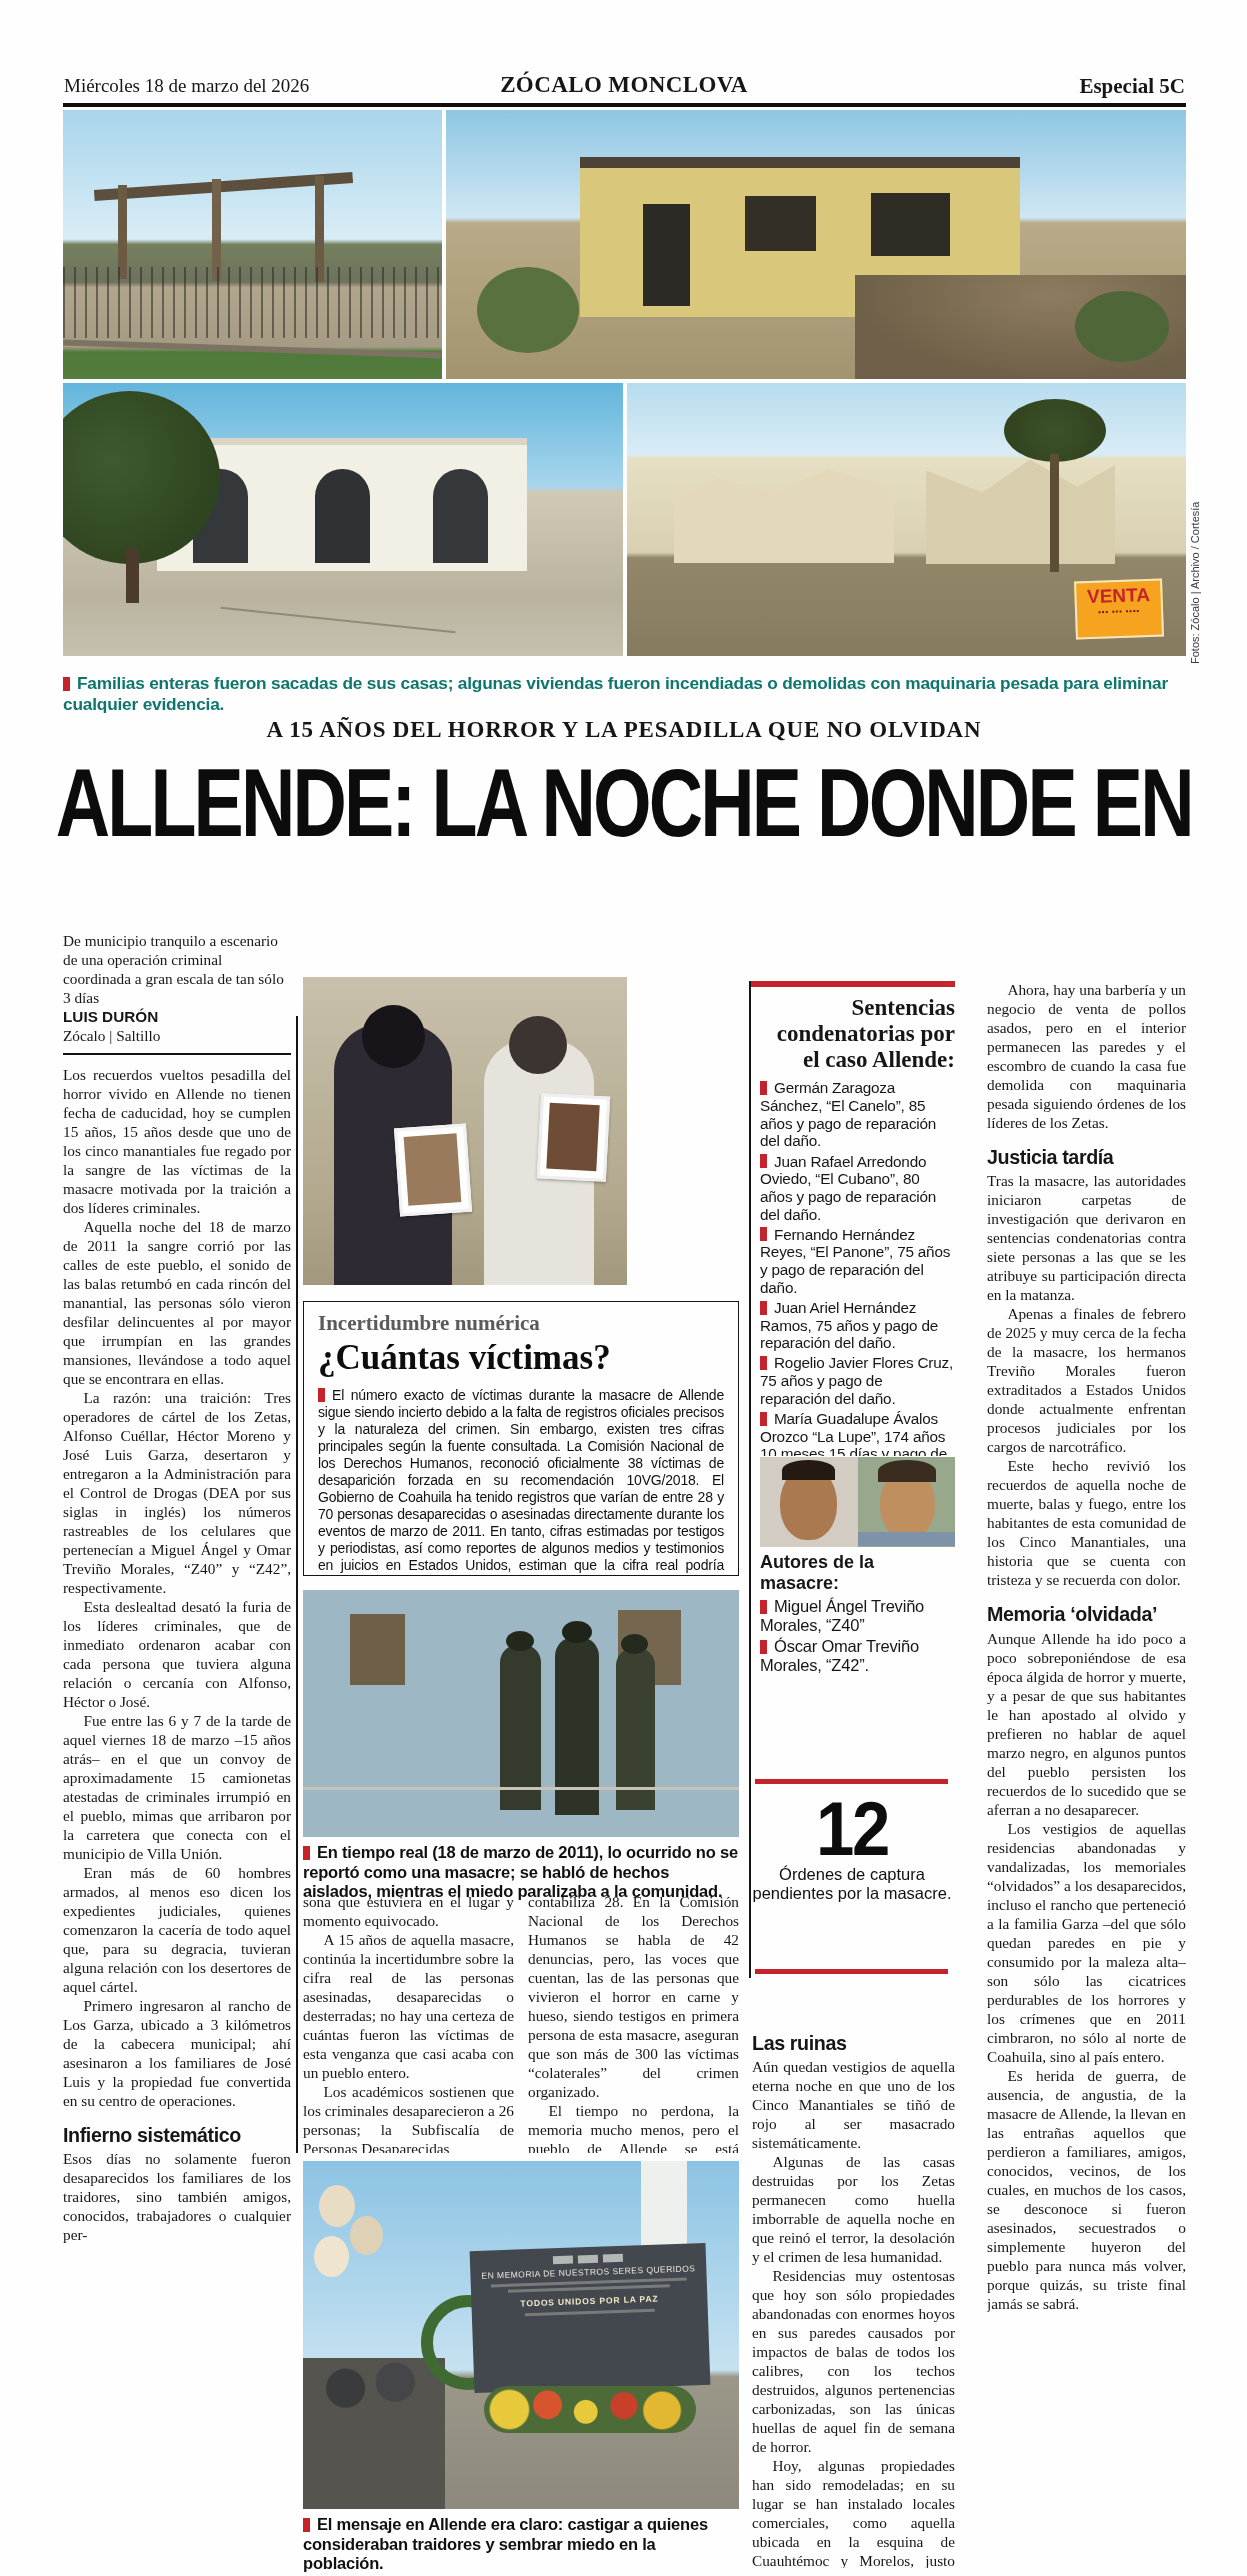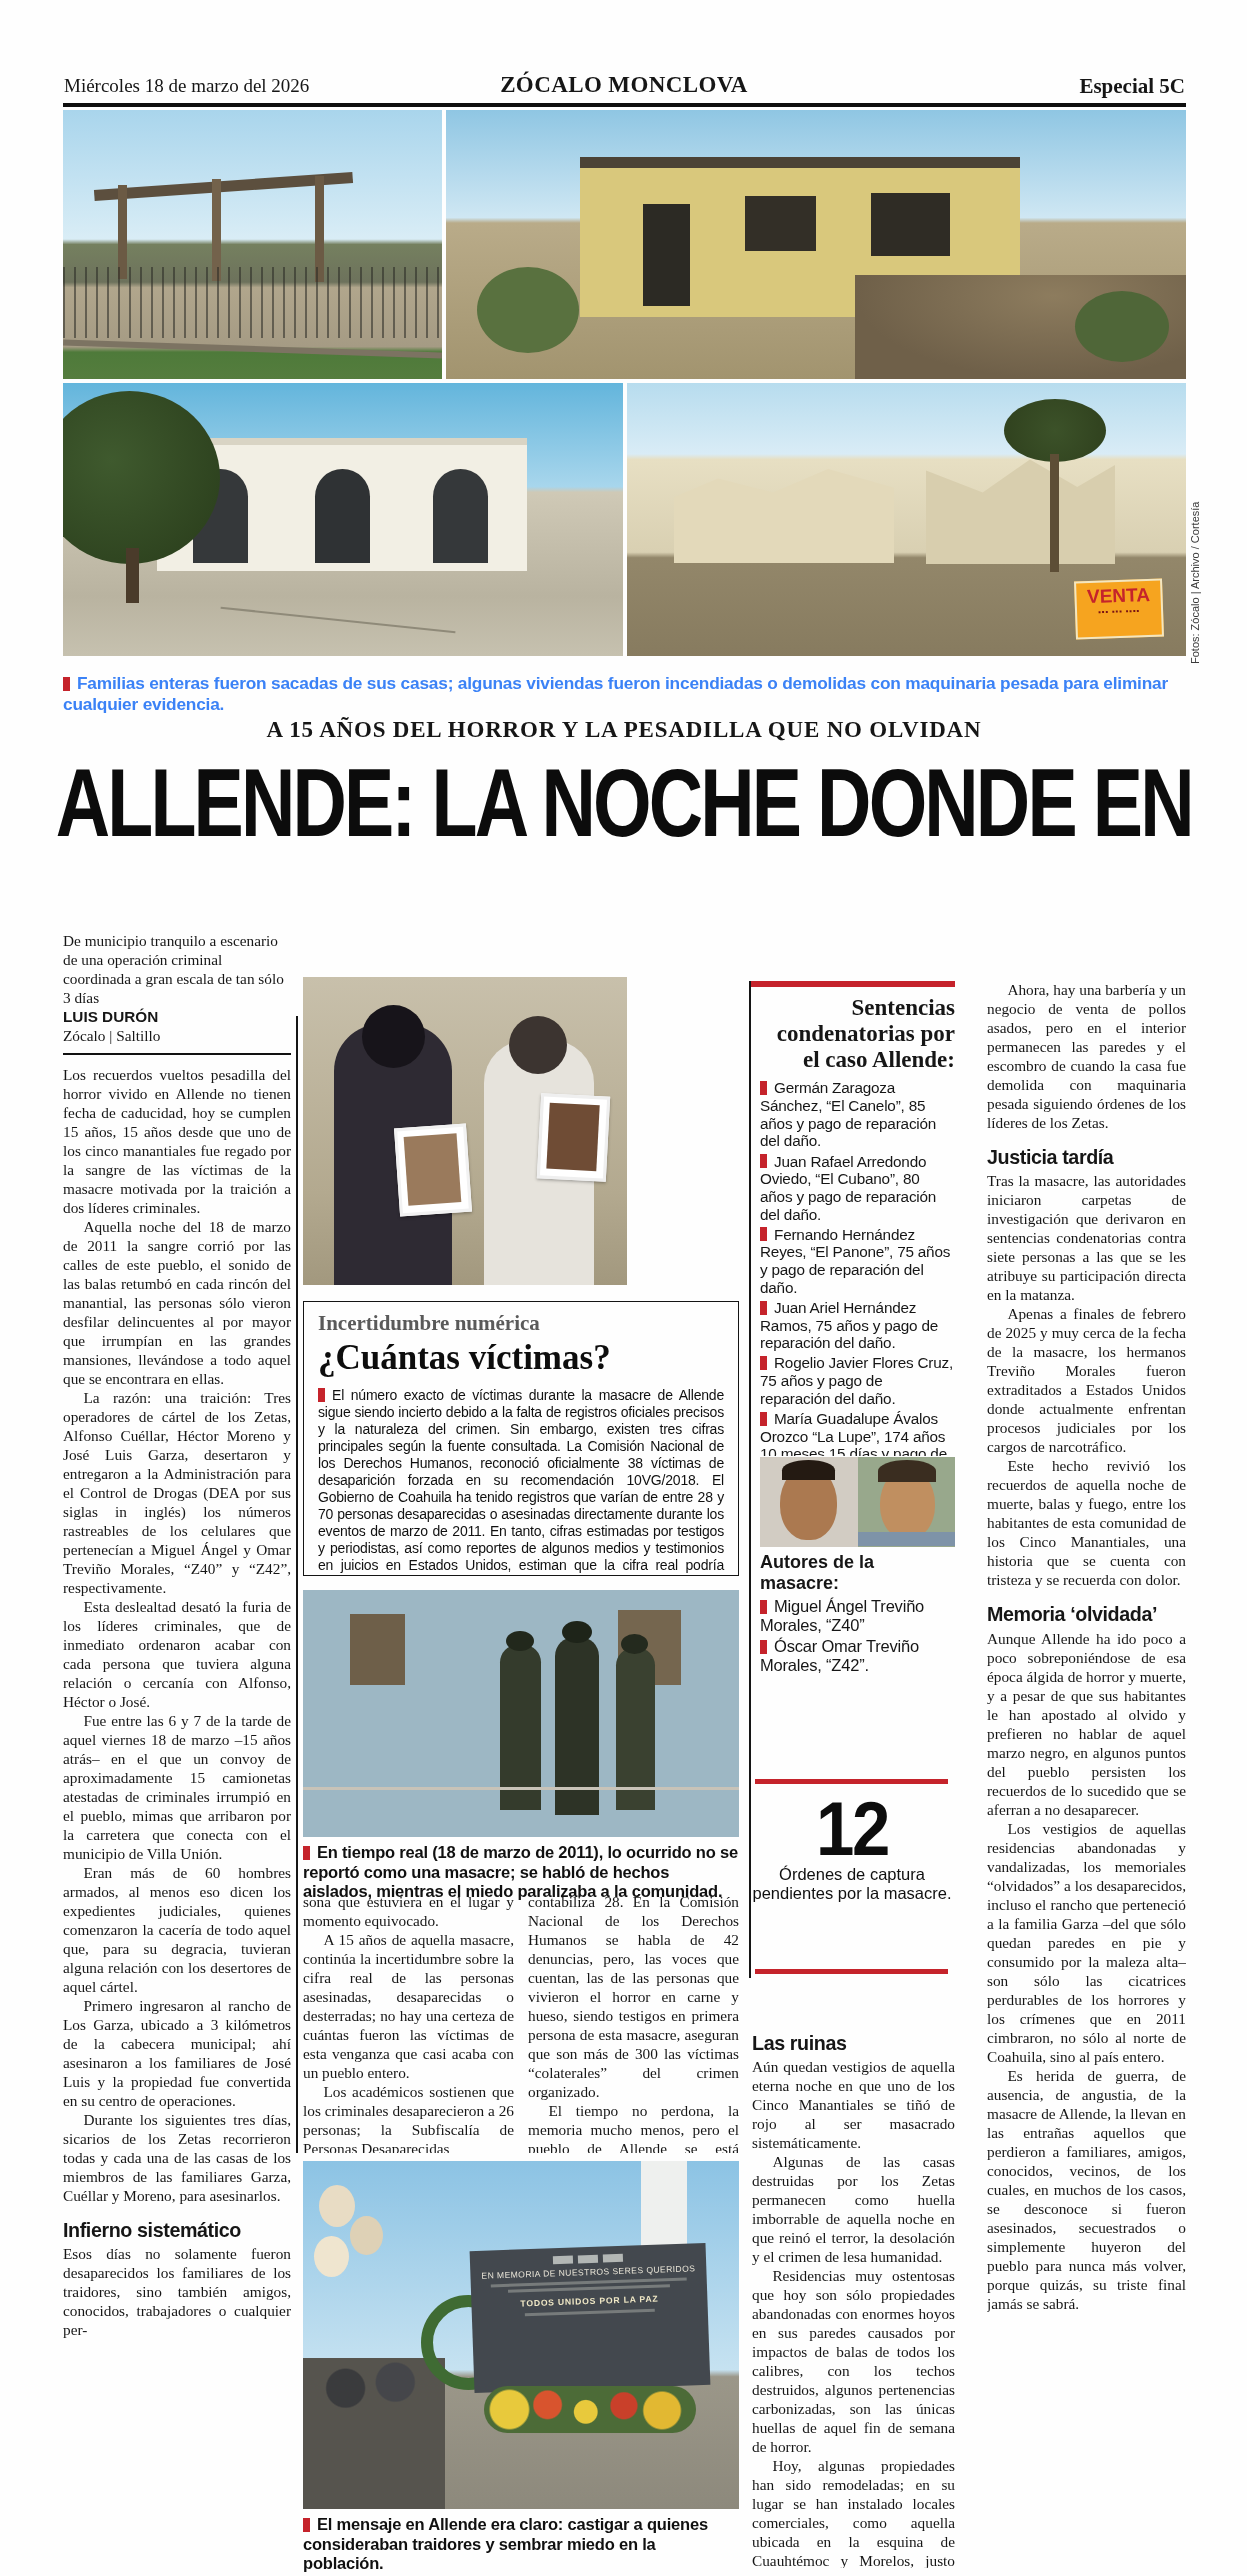--- a/index.html
+++ b/index.html
@@ -11,21 +11,21 @@
   .hdr-ed{position:absolute;right:63px;top:74px;font-weight:bold;font-size:21px;}
   .hdr-rule{position:absolute;left:63px;top:103px;width:1123px;height:3.9px;background:#0e0e0e;}
   
   .photo{position:absolute;overflow:hidden;background:#9db7c4;}
   .abs{position:absolute;}
   
   .bullet::before{content:"";display:inline-block;width:7px;height:14px;background:#c5232b;
                   margin-right:7px;vertical-align:-1.6px;}
   .photocap{font-family:"Liberation Sans",sans-serif;font-weight:bold;font-size:16.5px;line-height:19.7px;color:#101010;letter-spacing:-0.2px;}
   .collagecap{position:absolute;left:63px;top:673px;width:1123px;font-family:"Liberation Sans",sans-serif;
-              font-weight:bold;font-size:17.3px;color:#3b82f6;letter-spacing:-0.2px;}
+              font-weight:bold;font-size:17.3px;color:#0f766e;letter-spacing:-0.2px;}
   .credit{position:absolute;left:1189px;top:495px;height:169px;writing-mode:vertical-rl;transform:rotate(180deg);
           font-family:"Liberation Sans",sans-serif;font-size:11px;color:#3a3a3a;}
   
   .kicker{position:absolute;left:0;right:0;top:717px;text-align:center;font-weight:bold;font-size:23px;letter-spacing:0.8px;}
   .hl{position:absolute;left:0;right:0;text-align:center;white-space:nowrap;}
   .hl span{display:inline-block;font-family:"Liberation Sans",sans-serif;font-weight:bold;font-size:81px;
            letter-spacing:-3.1px;transform:scale(.93,1.18);transform-origin:center top;color:#0c0c0c;}
   
   .col{position:absolute;overflow:hidden;text-align:justify;}
   .col p{margin:0;font-size:15.3px;line-height:19px;}
@@ -142,21 +142,20 @@
     <p class="byline-agency" style="text-indent:0;">Zócalo | Saltillo</p>
     <div class="byline-rule"></div>
     <div class="flow" style="text-align:justify;">
         <p class="para">Los recuerdos vueltos pesadilla del horror vivido en Allende no tienen fecha de caducidad, hoy se cumplen 15 años, 15 años desde que uno de los cinco manantiales fue regado por la sangre de las víctimas de la masacre motivada por la traición a dos líderes criminales.</p>
         <p class="para">Aquella noche del 18 de marzo de 2011 la sangre corrió por las calles de este pueblo, el sonido de las balas retumbó en cada rincón del manantial, las personas sólo vieron desfilar delincuentes al por mayor que irrumpían en las grandes mansiones, llevándose a todo aquel que se encontrara en ellas.</p>
         <p class="para">La razón: una traición: Tres operadores de cártel de los Zetas, Alfonso Cuéllar, Héctor Moreno y José Luis Garza, desertaron y entregaron a la Administración para el Control de Drogas (DEA por sus siglas in inglés) los números rastreables de los celulares que pertenecían a Miguel Ángel y Omar Treviño Morales, “Z40” y “Z42”, respectivamente.</p>
         <p class="para">Esta deslealtad desató la furia de los líderes criminales, que de inmediato ordenaron acabar con cada persona que tuviera alguna relación o cercanía con Alfonso, Héctor o José.</p>
         <p class="para">Fue entre las 6 y 7 de la tarde de aquel viernes 18 de marzo –15 años atrás– en el que un convoy de aproximadamente 15 camionetas atestadas de criminales irrumpió en el pueblo, mimas que arribaron por la carretera que conecta con el municipio de Villa Unión.</p>
         <p class="para">Eran más de 60 hombres armados, al menos eso dicen los expedientes judiciales, quienes comenzaron la cacería de todo aquel que, para su degracia, tuvieran alguna relación con los desertores de aquel cártel.</p>
         <p class="para">Primero ingresaron al rancho de Los Garza, ubicado a 3 kilómetros de la cabecera municipal; ahí asesinaron a los familiares de José Luis y la propiedad fue convertida en su centro de operaciones.</p>
-        <p class="para">Durante los siguientes tres días, sicarios de los Zetas recorrieron todas y cada una de las casas de los miembros de las familiares Garza, Cuéllar y Moreno, para asesinarlos.</p>
         <h3 class="subhead">Infierno sistemático</h3>
         <p class="para">Esos días no solamente fueron desaparecidos los familiares de los traidores, sino también amigos, conocidos, trabajadores o cualquier per-</p>
       </div>
   </div>
 
   <div class="vrule" style="left:296px;top:1016px;height:1137px;"></div>
 
   <div class="photo" style="left:303px;top:977px;width:324px;height:308px;background:linear-gradient(#c8c0ab,#b3a98f 70%,#a2987e 100%);">
     <div class="abs" style="left:31px;top:47px;width:118px;height:261px;border-radius:47px 47px 0 0;background:#2e2a33;"></div>
     <div class="abs" style="left:59px;top:27.5px;width:63px;height:63px;border-radius:50%;background:#17141a;"></div>

